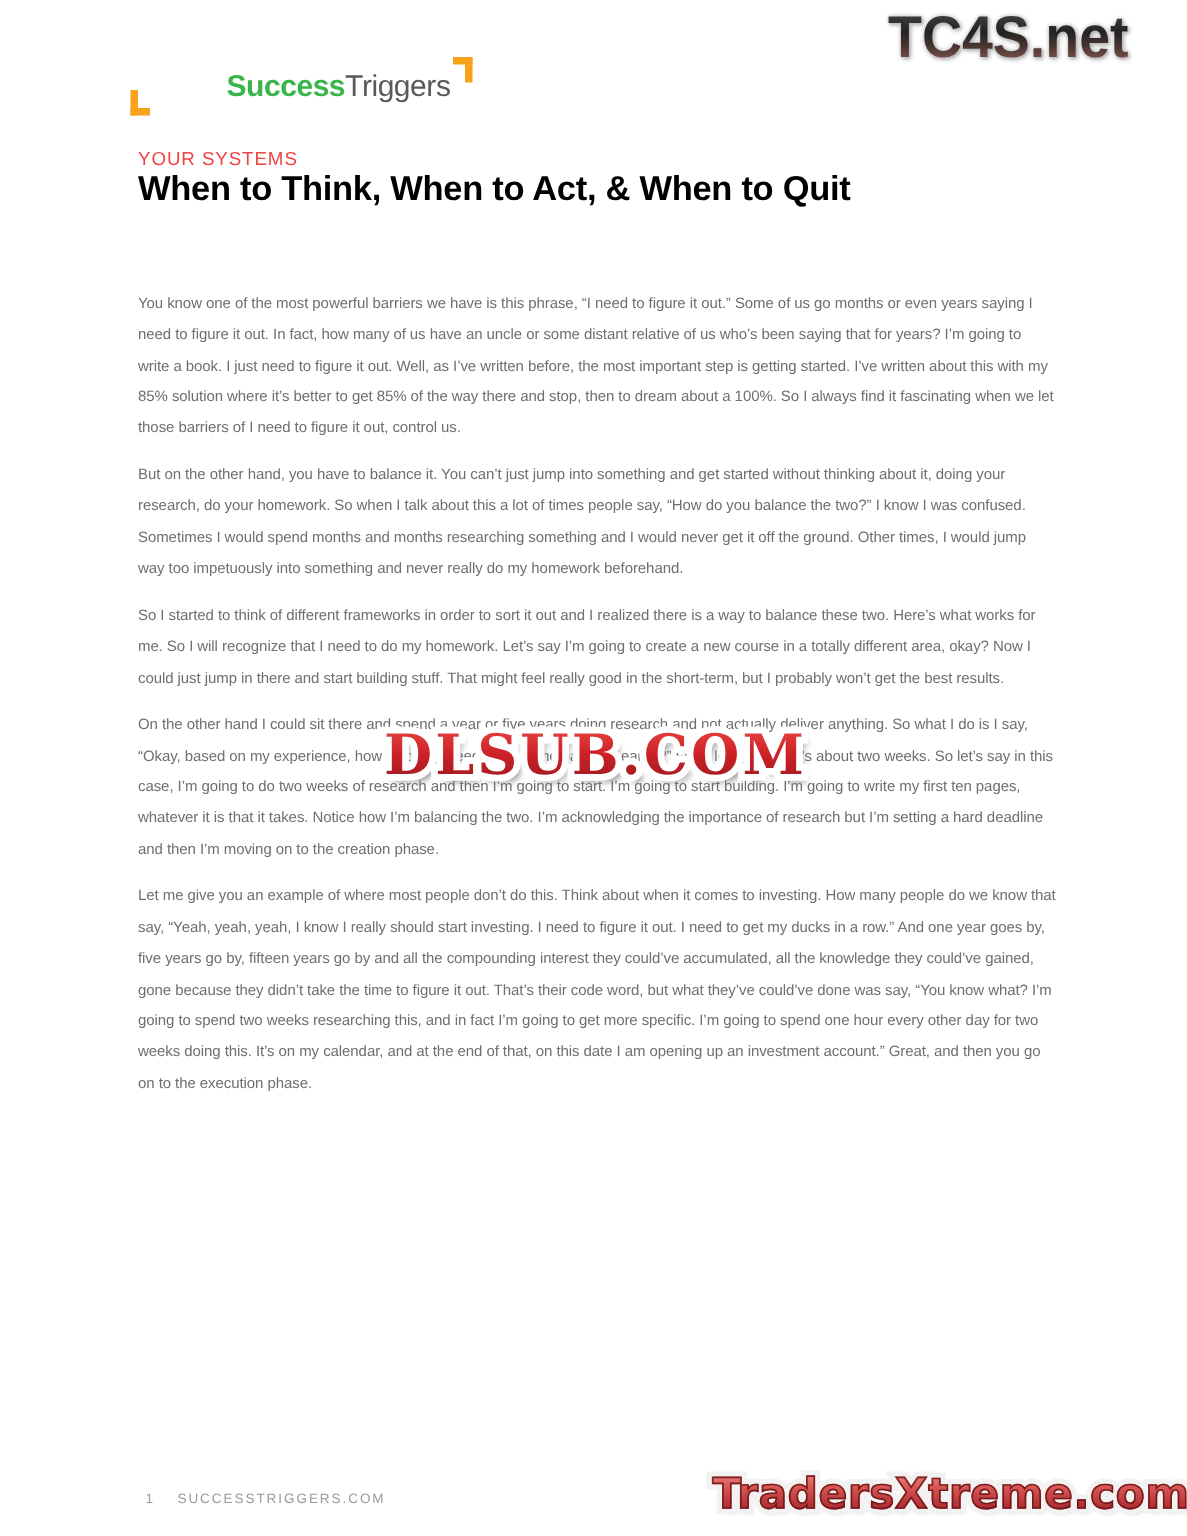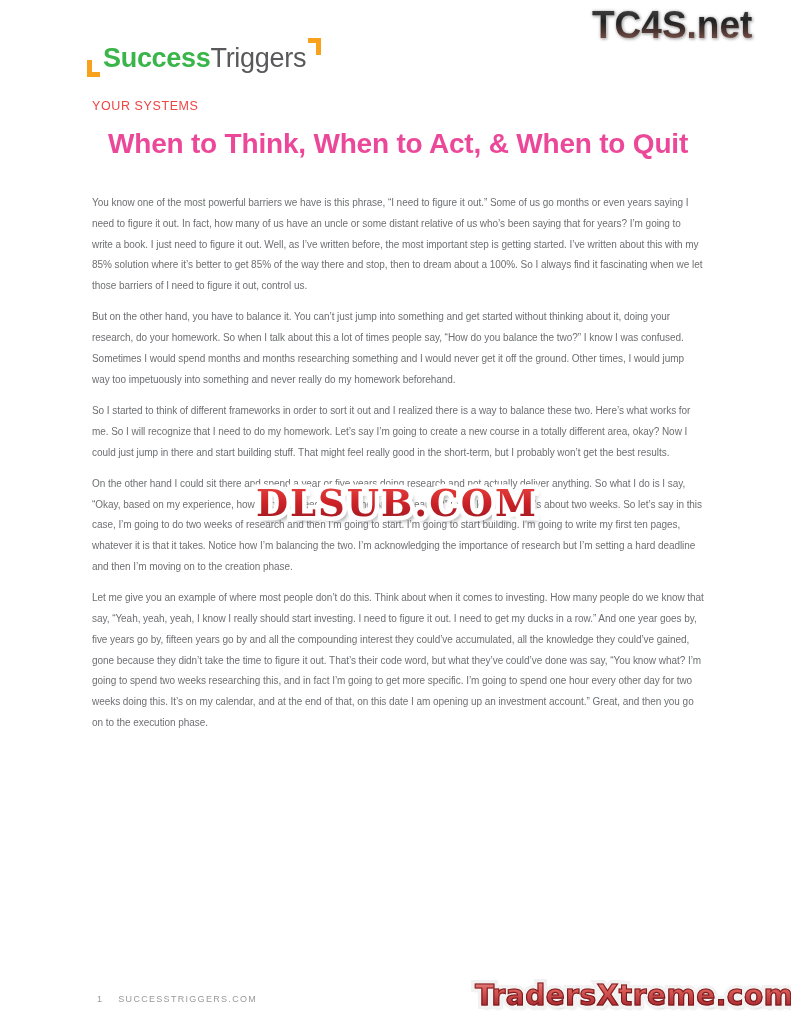--- a/index.html
+++ b/index.html
@@ -17,30 +17,30 @@
     background:linear-gradient(180deg,#4a4a4a 0%,#222222 42%,#4d3733 68%,#936055 100%);
     -webkit-background-clip:text;background-clip:text;color:transparent;
     filter:drop-shadow(0 0 1.5px rgba(190,190,190,.95)) drop-shadow(1.5px 1.5px 1px rgba(160,160,160,.8));
     white-space:nowrap;
   }
 
   
   .logo{position:absolute;left:87px;top:42px;display:flex;align-items:flex-start;}
   .logo .corner-bl{align-self:flex-end;width:8px;height:12px;margin:0 3px -3px 0;
     border-left:5px solid #f7a11d;border-bottom:5px solid #f7a11d;}
-  .logo .logo-text{font-size:27px;line-height:32px;letter-spacing:-0.3px;white-space:nowrap;}
+  .logo .logo-text{font-size:20px;line-height:32px;letter-spacing:-0.3px;white-space:nowrap;margin-left:48px;}
   .logo .green{color:#3ab54a;font-weight:700;}
   .logo .gray{color:#59595b;font-weight:400;}
   .logo .corner-tr{width:8px;height:12px;margin:-4px 0 0 2px;
     border-right:5px solid #f7a11d;border-top:5px solid #f7a11d;}
 
   
   .eyebrow{position:absolute;left:92px;top:99px;font-size:12.5px;color:#ef4444;letter-spacing:.6px;}
-  .title{position:absolute;left:92px;top:112px;margin:16px;font-size:28px;font-weight:700;
-    color:#ec4899;letter-spacing:-0.2px;white-space:nowrap;}
+  .title{position:absolute;left:92px;top:112px;margin:0;font-size:23px;font-weight:700;
+    color:#000000;letter-spacing:-0.2px;white-space:nowrap;}
 
   
   .article{position:absolute;left:92px;top:193px;width:612px;
     font-size:10px;line-height:20.8px;color:#6e6f72;letter-spacing:-0.05px;}
   .article p{margin:0 0 10.4px 0;}
 
   
   .dlsub{position:absolute;left:256px;top:481px;
     font-family:"DejaVu Serif",serif;font-weight:700;font-size:37px;line-height:1.2;
     letter-spacing:2px;white-space:nowrap;}

